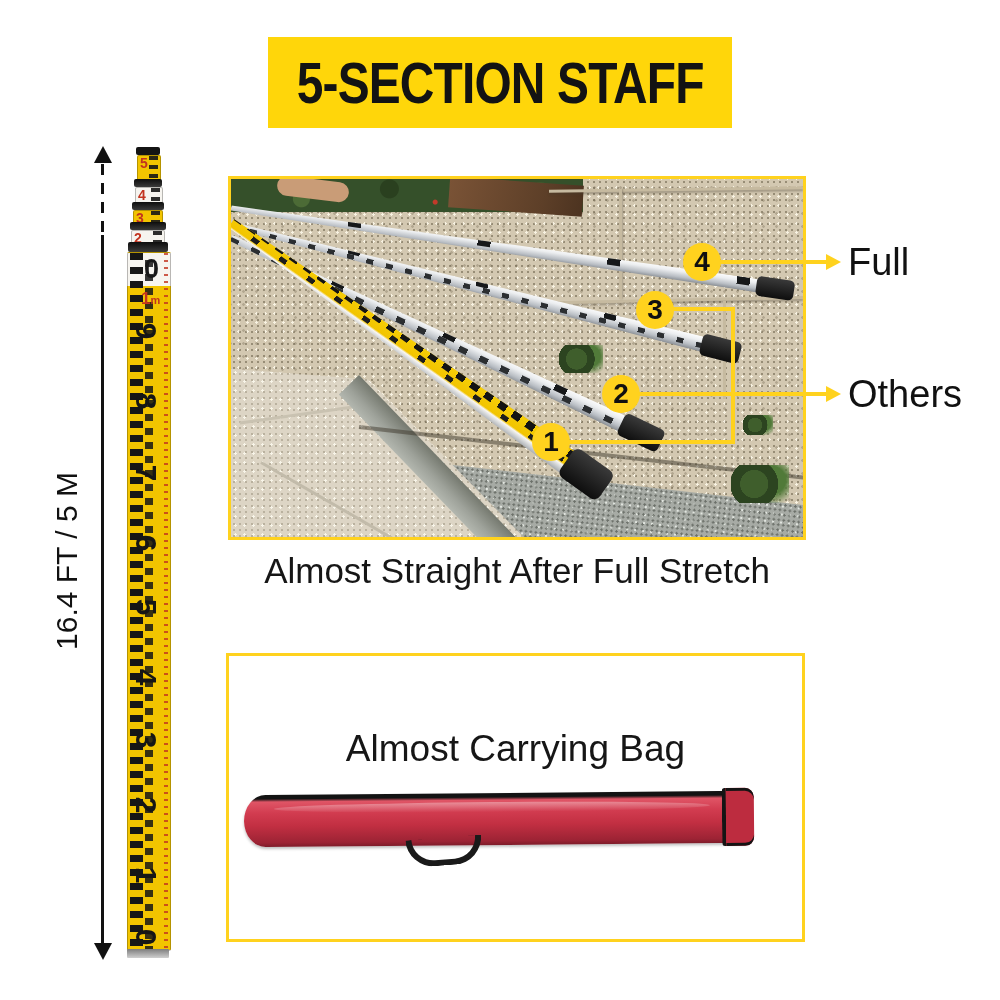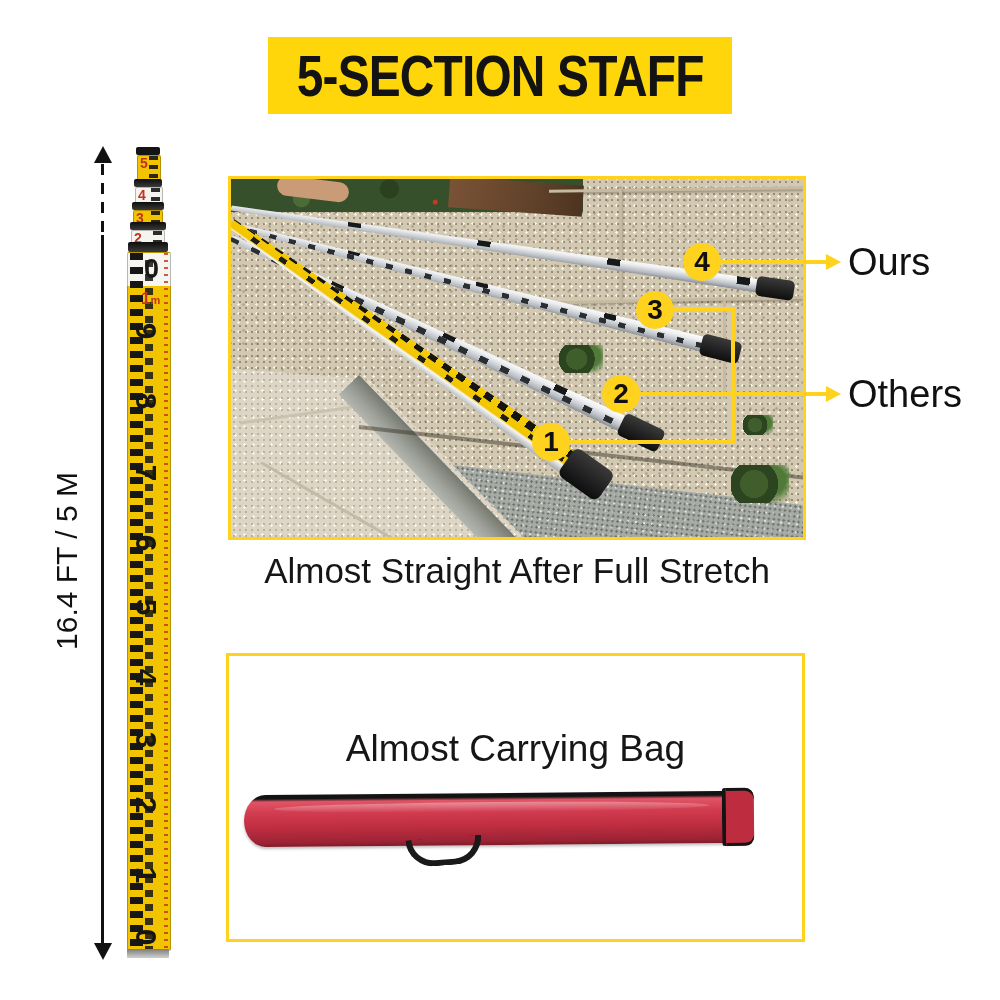--- a/index.html
+++ b/index.html
@@ -1,21 +1,21 @@
 <!DOCTYPE html>
 <html><head>
 <meta charset="utf-8">
 <style>
   html,body{margin:0;padding:0;background:#fff;}
   .canvas{position:relative;width:1000px;height:1000px;background:#ffffff;overflow:hidden;
           font-family:"Liberation Sans", sans-serif;color:#111;}
   .abs{position:absolute;}
 
   
-  .banner{left:268px;top:37px;width:464px;height:77px;background:#FFD60A;
+  .banner{left:268px;top:37px;width:464px;height:91px;background:#FFD60A;
           display:flex;align-items:center;justify-content:center;}
   .banner span{font-size:57px;font-weight:bold;letter-spacing:-1px;transform:scaleX(.84);
                white-space:nowrap;color:#131313;}
 
   
   .ar-dash{left:101px;top:164px;width:3px;height:71px;
            background:repeating-linear-gradient(180deg,#111 0 11px,transparent 11px 19px);}
   .ar-solid{left:101px;top:235px;width:3px;height:709px;background:#111;}
   .ar-up{left:94px;top:146px;width:0;height:0;border-left:9px solid transparent;
          border-right:9px solid transparent;border-bottom:17px solid #111;}
@@ -262,21 +262,21 @@
   <div class="abs ln ln-others"></div>
   <div class="abs ln ln-ours"></div>
   <div class="abs ah ah-ours"></div>
   <div class="abs ah ah-others"></div>
 
   <div class="abs co co1">1</div>
   <div class="abs co co2">2</div>
   <div class="abs co co3">3</div>
   <div class="abs co co4">4</div>
 
-  <div class="abs side-label lbl-ours">Ours</div>
+  <div class="abs side-label lbl-ours">Full</div>
   <div class="abs caption">Almost Straight After Full Stretch</div>
 
   <div class="abs side-label lbl-others">Others</div>
 
   <div class="abs bagbox">
     <div class="bag-title">Almost Carrying Bag</div>
     <div class="bag">
       <div class="bag-body"></div>
       <div class="bag-strap"></div>
       <div class="bag-cap"></div>

